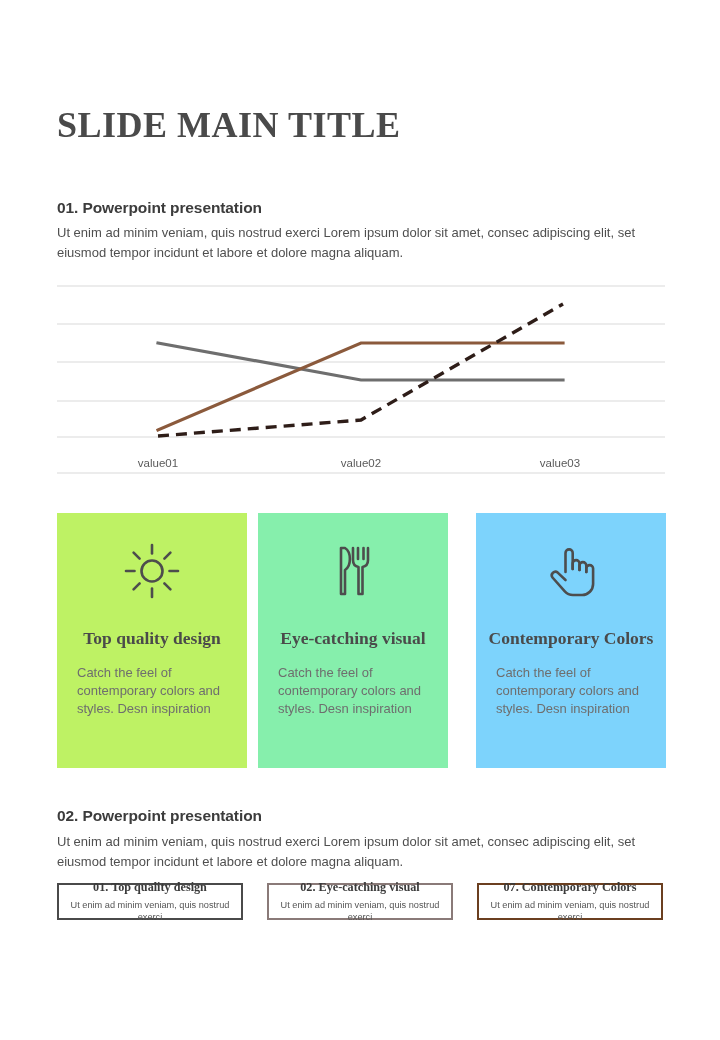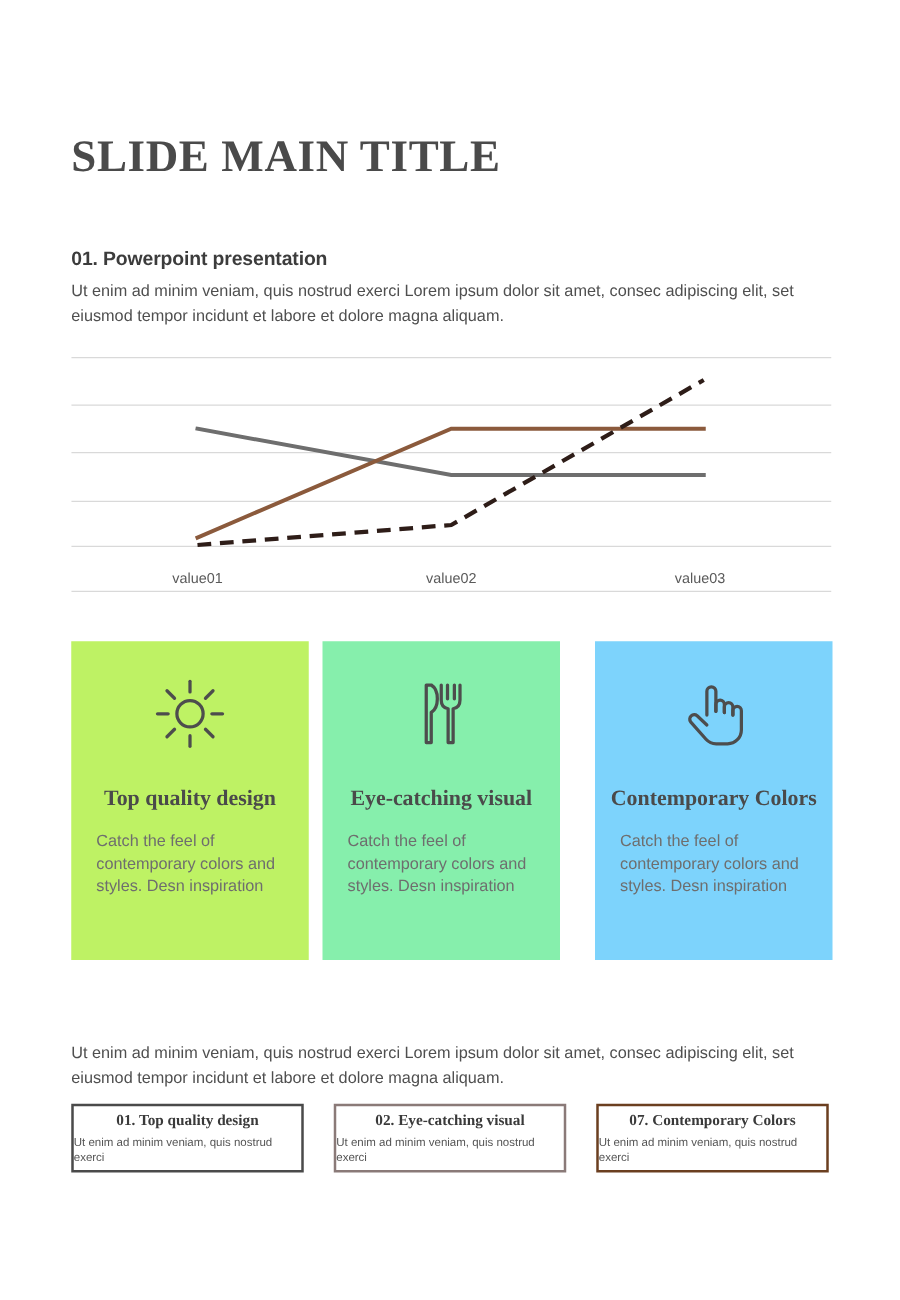--- a/index.html
+++ b/index.html
@@ -63,34 +63,34 @@
     text-align:center;line-height:22px;width:170px;
   }
   .card-text{
     margin-top:15px;font-size:13px;color:#6e6e6e;
     text-align:left;line-height:18px;width:150px;
   }
 
   
   .boxes{position:absolute;left:57px;top:883px;width:610px;height:57px;}
   .box{
-    position:absolute;top:0;width:186px;height:55px;
+    position:absolute;top:0;width:186px;height:37px;
     background:#ffffff;box-sizing:border-box;
     display:flex;flex-direction:column;align-items:center;justify-content:center;
   }
   #box0{left:0px;border:2px solid #4a4a4a;}
   #box1{left:210px;border:2px solid #8a7a78;}
   #box2{left:420px;border:2px solid #6b3f20;}
   .box-title{
     font-family:"Liberation Serif", serif;font-weight:bold;
     font-size:12.2px;color:#3a3a3a;white-space:nowrap;
   }
   .box-text{
     margin-top:4px;font-size:9.2px;color:#555;
-    text-align:left;line-height:12px;
+    text-align:center;line-height:12px;
   }
 </style>
 </head>
 <body>
 
 <div class="slide">
 
   <div class="main-title">SLIDE MAIN TITLE</div>
 
   <div class="section-head" id="sec1-head">01. Powerpoint presentation</div>
@@ -167,20 +167,21 @@
                      L10.5 35.5 a3.6 3.6 0 0 1 5.2 -4.9 L23.5 38"></path>
           </g>
         </svg>
       </div>
       <div class="card-title">Contemporary Colors</div>
       <div class="card-text">Catch the feel of contemporary colors and styles. Desn inspiration</div>
     </div>
 
   </div>
 
+  <div class="section-head" id="sec2-head">02. Powerpoint presentation</div>
   <div class="section-body" id="sec2-body">Ut enim ad minim veniam, quis nostrud exerci  Lorem ipsum dolor sit amet, consec adipiscing elit, set eiusmod tempor incidunt et labore et dolore magna aliquam.</div>
 
   <div class="boxes">
     <div class="box" id="box0">
       <div class="box-title">01. Top quality design</div>
       <div class="box-text">Ut enim ad minim veniam, quis nostrud exerci</div>
     </div>
     <div class="box" id="box1">
       <div class="box-title">02. Eye-catching visual</div>
       <div class="box-text">Ut enim ad minim veniam, quis nostrud exerci</div>

